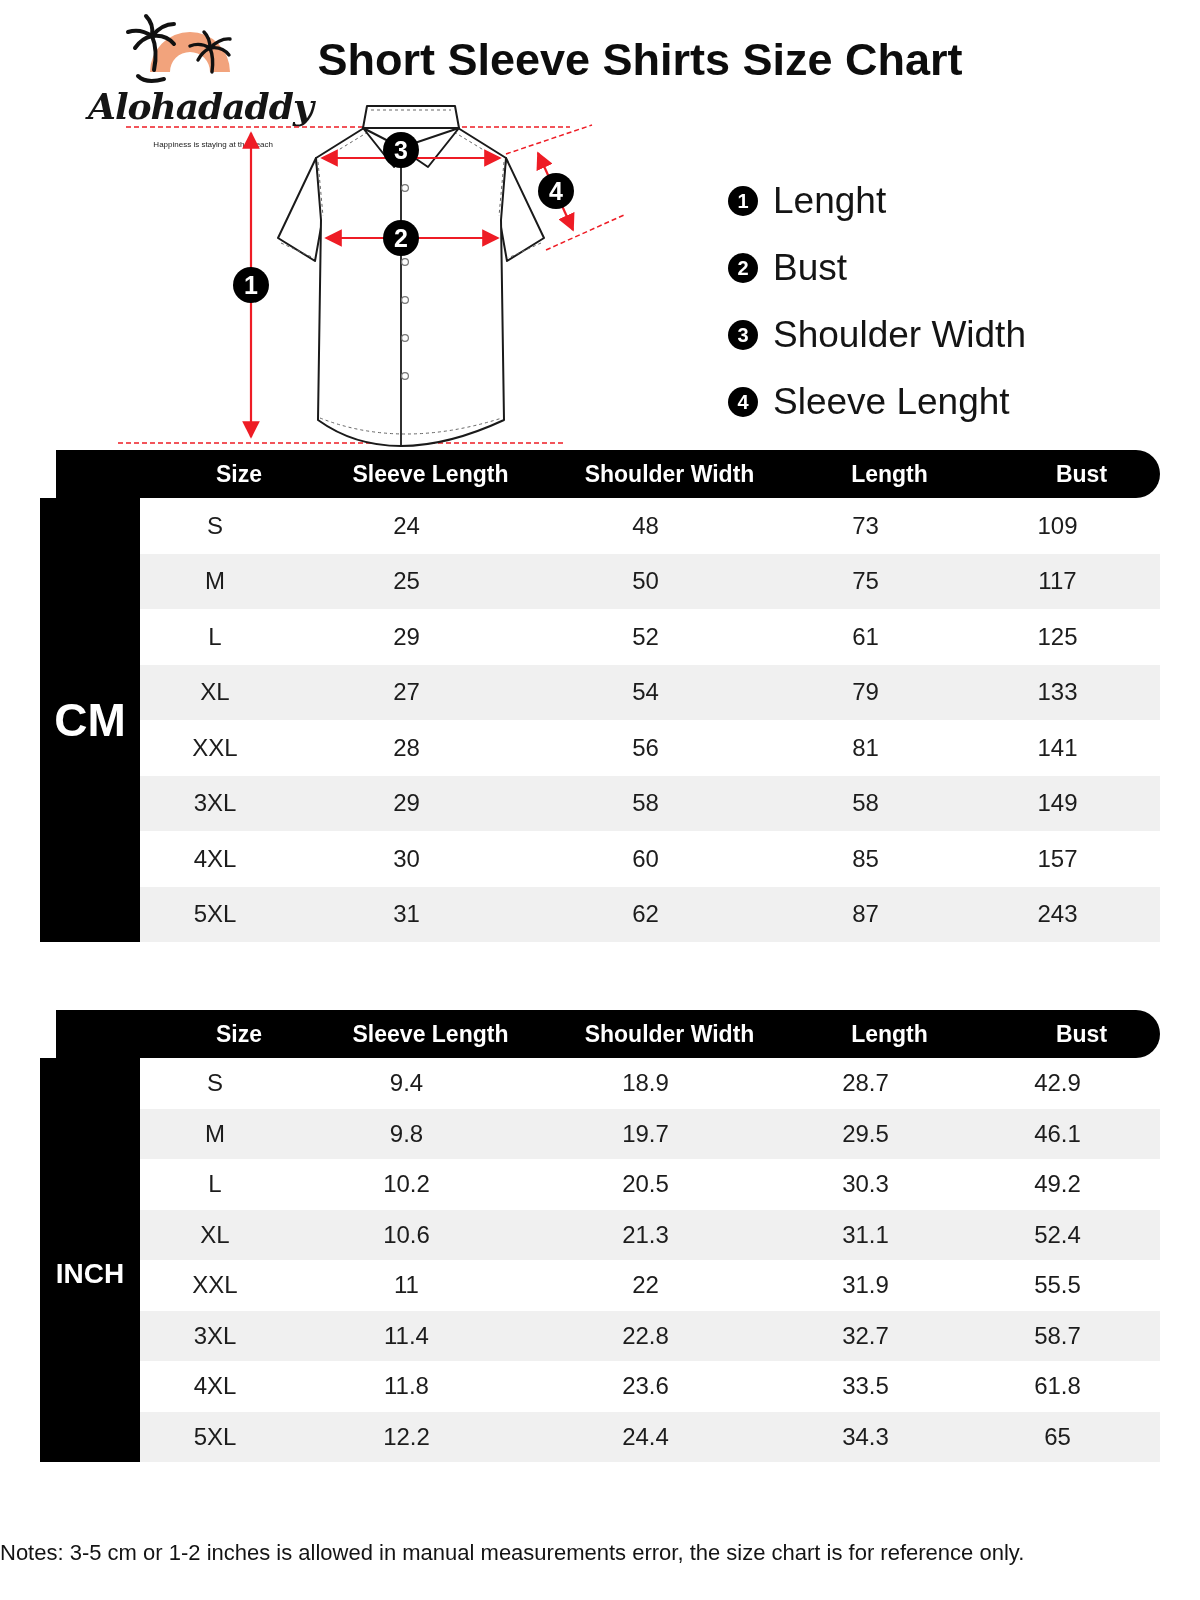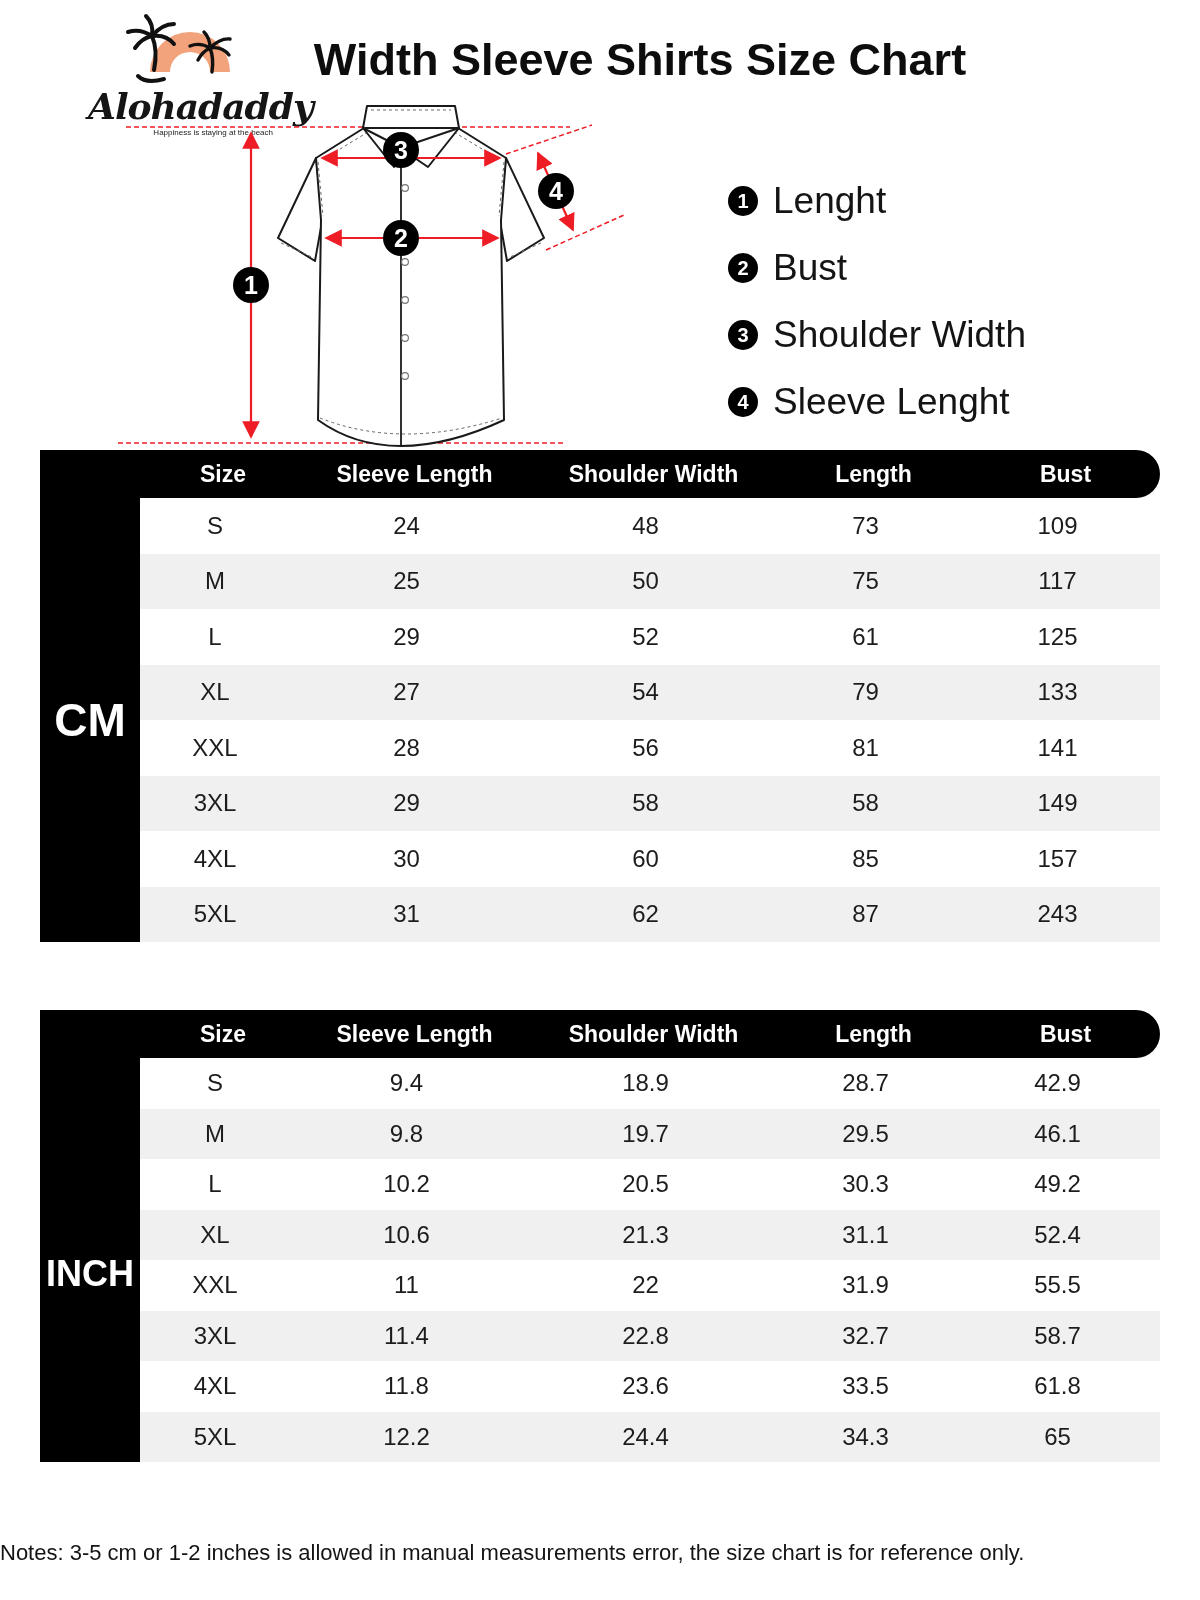--- a/index.html
+++ b/index.html
@@ -12,21 +12,21 @@
   *{margin:0;padding:0;box-sizing:border-box;}
   html,body{background:#fff;}
   body{font-family:"Liberation Sans", sans-serif; color:var(--ink);}
   .page{position:relative;width:1200px;height:1600px;background:#fff;overflow:hidden;}
 
   
   .logo{position:absolute;left:88px;top:6px;width:195px;text-align:center;}
   .logo-art{display:block;margin:0 auto;}
   .logo-name{font-family:"DejaVu Serif", serif;font-style:italic;font-weight:bold;
              font-size:36px;letter-spacing:-1px;line-height:1.0;color:#151515;}
-  .logo-tagline{font-size:8px;color:#222;text-align:right;padding-right:10px;margin-top:4px;}
+  .logo-tagline{font-size:8px;color:#222;text-align:right;padding-right:10px;margin-top:16px;}
   .title{position:absolute;left:280px;top:34px;width:720px;text-align:center;
          font-size:45px;font-weight:bold;color:#0d0d0d;letter-spacing:0;}
 
   
   .shirt-svg{position:absolute;left:118px;top:100px;width:510px;height:350px;}
   .outline{fill:#fff;stroke:#1a1a1a;stroke-width:2;stroke-linejoin:round;}
   .seam{fill:none;stroke:#666;stroke-width:1;stroke-dasharray:3 3;}
   .btn{fill:#fff;stroke:#777;stroke-width:1.2;}
   .redline{stroke:var(--red,#ee1c25);stroke-width:2.2;fill:none;}
   .reddash{stroke:var(--red,#ee1c25);stroke-width:1.5;fill:none;stroke-dasharray:5 3;}
@@ -39,29 +39,29 @@
   .badge{width:30px;height:30px;border-radius:50%;background:#000;color:#fff;
          display:flex;align-items:center;justify-content:center;
          font-size:20px;font-weight:bold;flex:0 0 30px;}
   .legend-label{font-size:37px;color:#141414;}
 
   
   .table-block{position:absolute;left:40px;width:1120px;}
   .cm{top:450px;}
   .inch{top:1010px;}
   .thead{height:48px;background:var(--bar);border-radius:0 26px 26px 0;
-         padding-left:108px;}
+         padding-left:108px;margin-left:16px;}
   .thead-cols{display:grid;grid-template-columns:150px 233px 245px 195px 189px;
               height:100%;align-items:center;}
   .hcell{color:#fff;font-weight:bold;font-size:23px;text-align:center;}
   .tbody{display:flex;}
   .rail{width:100px;background:var(--bar);display:flex;align-items:center;justify-content:center;}
   .rail-label{color:#fff;font-weight:bold;}
   .cm .rail-label{font-size:46px;}
-  .inch .rail-label{font-size:36px;margin-top:28px;}
+  .inch .rail-label{font-size:28px;margin-top:28px;}
   .rows{flex:1;}
   .trow{display:grid;grid-template-columns:150px 233px 245px 195px 189px;
         align-items:center;text-align:center;font-size:24px;color:#1c1c1c;background:#fff;}
   .cm .trow{height:55.5px;}
   .inch .trow{height:50.5px;}
   .trow:nth-child(even){background:var(--row-alt);}
 
   .notes{position:absolute;left:0;top:1540px;width:100%;text-align:left;
          font-size:22px;color:#141414;}
 </style>
@@ -92,21 +92,21 @@
         <path d="M 122,42 Q 114,46 110,54"></path>
         <path d="M 122,42 Q 122,32 116,26"></path>
         <path d="M 122,42 Q 132,32 142,33"></path>
         <path d="M 122,42 Q 134,40 141,49"></path>
       </g>
     </svg>
     <div class="logo-name">Alohadaddy</div>
     <div class="logo-tagline">Happiness is staying at the beach</div>
   </div>
 
-  <h1 class="title">Width Sleeve Shirts Size Chart</h1>
+  <h1 class="title">Short Sleeve Shirts Size Chart</h1>
 
   <svg class="shirt-svg" viewBox="0 0 510 350">
     <defs>
       <marker id="ah" viewBox="0 0 10 10" refX="9" refY="5" markerWidth="8" markerHeight="8" orient="auto-start-reverse" markerUnits="strokeWidth">
         <path d="M0,0 L10,5 L0,10 Z" class="ah"></path>
       </marker>
     </defs>
 
     <path class="reddash" d="M 8,27 H 452"></path>
     <path class="reddash" d="M 0,343 H 446"></path>

